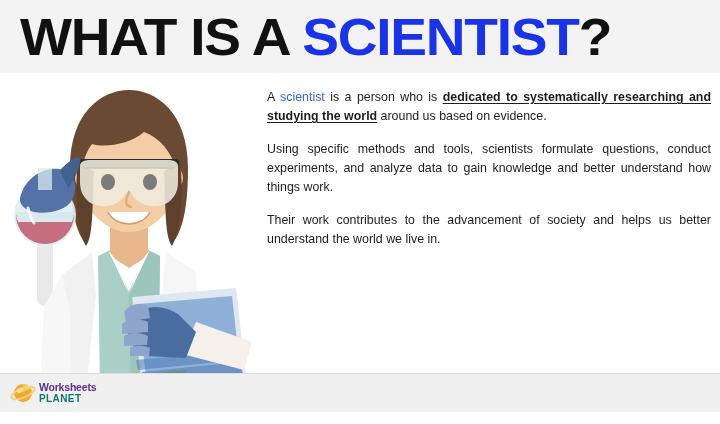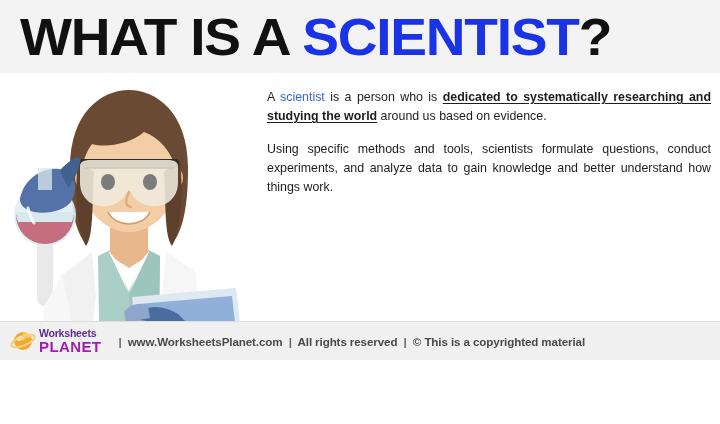--- a/index.html
+++ b/index.html
@@ -12,21 +12,21 @@
     width: 720px;
     height: 424px;
     overflow: hidden;
     font-family: "Liberation Sans", sans-serif;
     -webkit-font-smoothing: antialiased;
   }
 
   #poster {
     position: relative;
     width: 720px;
-    height: 360px;
+    height: 412px;
     background: #ffffff;
     overflow: hidden;
   }
 
   
   .header-band {
     position: absolute;
     left: 0; top: 0;
     width: 720px;
     height: 73px;
@@ -113,23 +113,23 @@
     line-height: 1;
   }
   .logo-top {
     font-size: 10.5px;
     font-weight: 700;
     color: #5b2d8e;
     letter-spacing: -0.2px;
     margin-bottom: 1px;
   }
   .logo-bottom {
-    font-size: 15px;
-    font-weight: 700;
-    color: #a21caf;
+    font-size: 10px;
+    font-weight: 700;
+    color: #0f766e;
     letter-spacing: 0.4px;
   }
   .footer-text {
     margin-left: 14px;
     font-size: 11.6px;
     font-weight: 700;
     color: #4a4a4a;
     white-space: nowrap;
     letter-spacing: -0.1px;
   }
@@ -221,38 +221,31 @@
         <path d="M28 148 C30 156 32 160 34 163" stroke="#ffffff" stroke-width="3" fill="none" stroke-linecap="round" opacity="0.85"></path>
       </g>
 
       <path d="M62 215 L44 246 L40 330 L72 330 L70 250 Z" fill="#f7f7f7"></path>
     </svg>
   </div>
 
   <div class="body-text">
     <p><span>A </span><span class="kw">scientist</span><span> is a person who is </span><span class="hl">dedicated to systematically researching and studying the world</span><span> around us based on evidence.</span></p>
     <p><span>Using specific methods and tools, scientists formulate questions, conduct experiments, and analyze data to gain knowledge and better understand how things work.</span></p>
+    <p><span>Their work contributes to the advancement of society and helps us better understand the world we live in.</span></p>
   </div>
 
   <div class="footer-band">
     <div class="logo">
       <svg class="planet-icon" viewBox="0 0 26 26" xmlns="http://www.w3.org/2000/svg">
         <circle cx="13" cy="13" r="9" fill="#f0a830"></circle>
         <path d="M13 4 a9 9 0 0 1 8.4 5.8 A9 9 0 0 0 13 13 Z" fill="#f7c85c"></path>
         <ellipse cx="13" cy="13" rx="12.5" ry="4.6" fill="none" stroke="#f7d07a" stroke-width="2" transform="rotate(-22 13 13)"></ellipse>
         <ellipse cx="10" cy="10.5" rx="3.4" ry="2.4" fill="#fbdf9a" transform="rotate(-22 10 10.5)"></ellipse>
       </svg>
       <div class="logo-words">
         <span class="logo-top">Worksheets</span>
         <span class="logo-bottom">PLANET</span>
       </div>
     </div>
-    <div class="footer-text">
-      <span class="bar">|</span>
-      <span>www.WorksheetsPlanet.com</span>
-      <span class="bar">|</span>
-      <span>All rights reserved</span>
-      <span class="bar">|</span>
-      <span>© This is a copyrighted material</span>
-    </div>
   </div>
 
 </div>
 
 </body></html>

